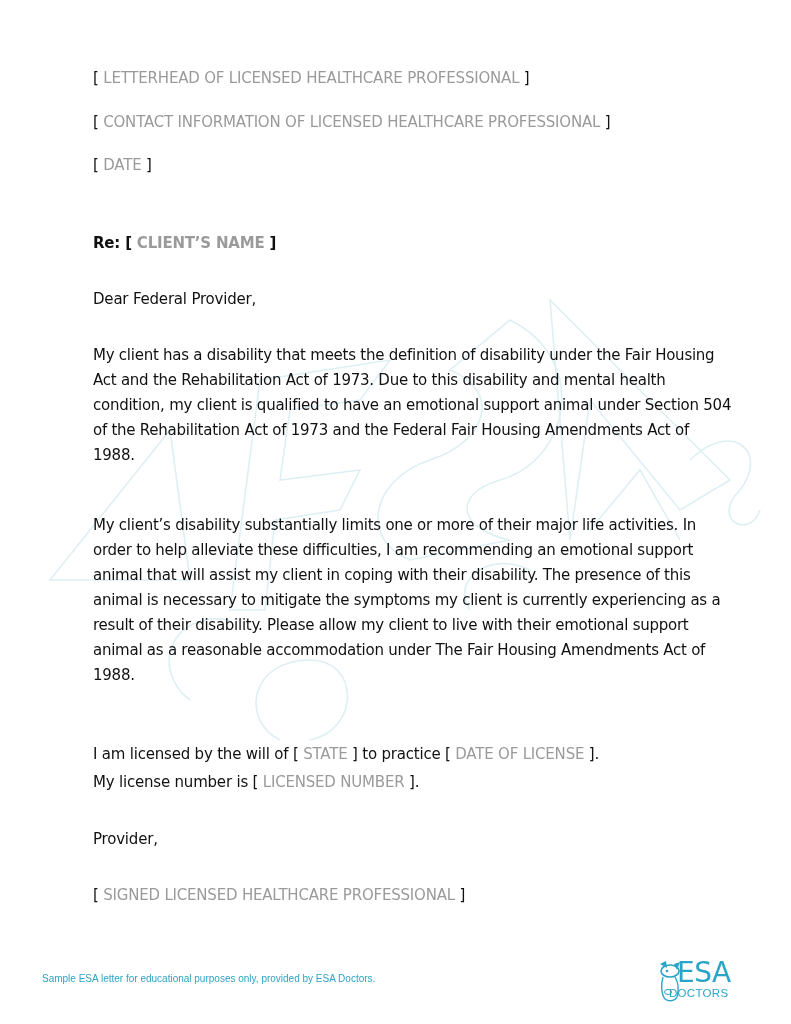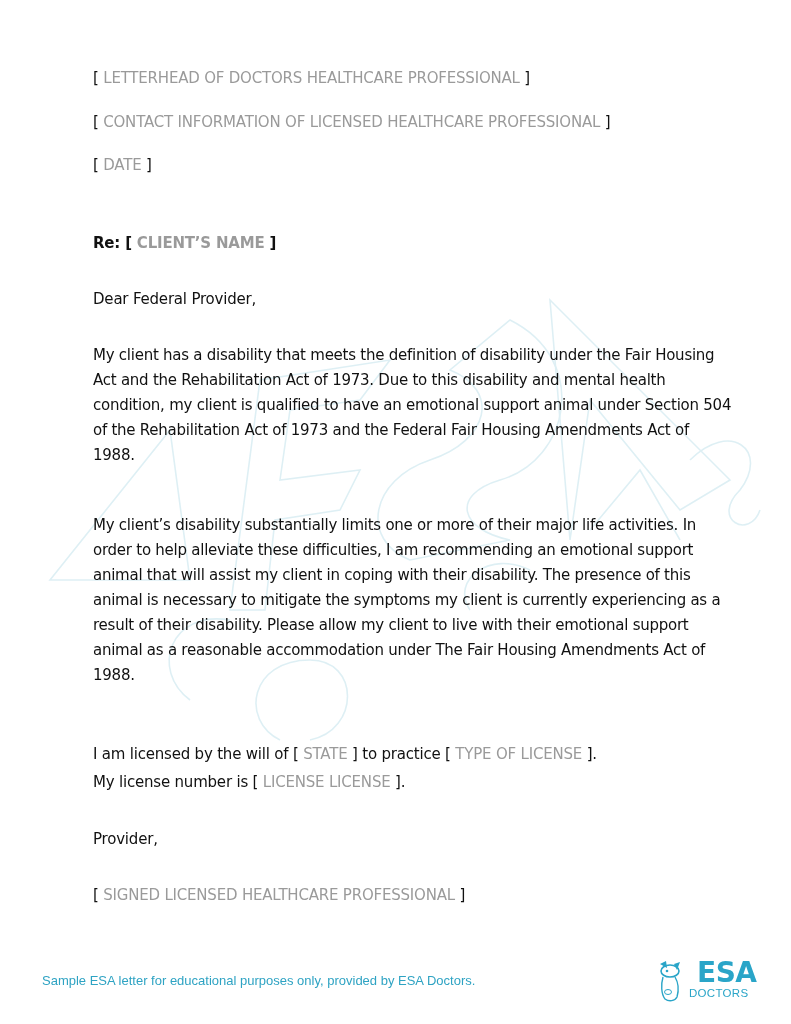--- a/index.html
+++ b/index.html
@@ -2,65 +2,65 @@
 <html><head>
 <meta charset="utf-8">
 <style>
   html, body { margin: 0; padding: 0; background: #ffffff; }
   body { width: 791px; height: 1024px; position: relative; overflow: hidden; font-family: "DejaVu Sans", sans-serif; color: #111111; }
   .watermark { position: absolute; left: 30px; top: 280px; width: 740px; height: 480px; pointer-events: none; }
   .letter { position: absolute; left: 93px; top: 0; width: 640px; }
   .line { position: absolute; left: 0; font-size: 15px; white-space: nowrap; letter-spacing: -0.2px; }
   .ph { color: #9a9a9a; }
   .para { position: absolute; left: 0; width: 640px; font-size: 15px; line-height: 25px; letter-spacing: -0.25px; }
-  .footer-note { position: absolute; left: 42px; top: 973px; font-family: "Liberation Sans", sans-serif; font-size: 13px; color: #2ea3c3; }
+  .footer-note { position: absolute; left: 42px; top: 973px; font-family: "Liberation Sans", sans-serif; font-size: 10px; color: #2ea3c3; }
   .logo { position: absolute; left: 657px; top: 960px; width: 100px; height: 44px; }
-  .logo-text-esa { position: absolute; left: 40px; top: -4px; font-family: "DejaVu Sans", sans-serif; font-weight: bold; font-size: 28px; color: #2aa5c8; letter-spacing: -0.5px; text-align: right; }
-  .logo-text-doc { position: absolute; left: 32px; top: 27px; font-family: "Liberation Sans", sans-serif; font-size: 11.5px; color: #2aa5c8; letter-spacing: 0.3px; }
+  .logo-text-esa { position: absolute; left: 20px; top: -4px; font-family: "DejaVu Sans", sans-serif; font-weight: normal; font-size: 28px; color: #2aa5c8; letter-spacing: -0.5px; text-align: right; }
+  .logo-text-doc { position: absolute; left: 12px; top: 27px; font-family: "Liberation Sans", sans-serif; font-size: 11.5px; color: #2aa5c8; letter-spacing: 0.3px; }
 </style>
 </head>
 <body>
 
 <svg class="watermark" viewBox="0 0 740 480">
   <g fill="none" stroke="#d6ecf2" stroke-width="1.6" opacity="0.8">
     <path d="M20 300 L140 150 L160 300 Z"></path>
     <path d="M200 330 L230 100 L360 80 L330 120 L260 130 L250 200 L330 190 L310 230 L245 240 L235 330 Z"></path>
     <path d="M380 280 C330 260 340 200 400 180 C460 160 470 110 420 90 L480 40 C560 80 540 180 470 200 C420 215 430 250 480 260 Z"></path>
     <path d="M520 20 L700 200 L650 230 L560 120 L540 260 Z"></path>
     <path d="M160 420 C120 390 140 330 200 340"></path>
     <path d="M250 460 C210 440 220 380 280 380 C330 380 330 450 280 460"></path>
     <path d="M440 330 C420 300 460 270 500 290"></path>
     <path d="M560 250 L610 190 L650 260"></path>
     <path d="M660 180 C700 140 740 170 710 210 C680 240 720 260 730 230"></path>
   </g>
 </svg>
 
 <div class="letter">
   <div class="line" style="top:69px;">
-    <span>[ </span><span class="ph">LETTERHEAD OF DOCTORS HEALTHCARE PROFESSIONAL</span><span> ]</span>
+    <span>[ </span><span class="ph">LETTERHEAD OF LICENSED HEALTHCARE PROFESSIONAL</span><span> ]</span>
   </div>
   <div class="line" style="top:113px;">
     <span>[ </span><span class="ph">CONTACT INFORMATION OF LICENSED HEALTHCARE PROFESSIONAL</span><span> ]</span>
   </div>
   <div class="line" style="top:156px;text-align:right;">
     <span>[ </span><span class="ph">DATE</span><span> ]</span>
   </div>
   <div class="line" style="top:234px;font-weight:bold;">
     <span>Re: [ </span><span class="ph">CLIENT’S NAME</span><span> ]</span>
   </div>
   <div class="line" style="top:290px;">Dear Federal Provider,</div>
 
   <div class="para" style="top:343px;">My client has a disability that meets the definition of disability under the Fair Housing Act and the Rehabilitation Act of 1973. Due to this disability and mental health condition, my client is qualified to have an emotional support animal under Section 504 of the Rehabilitation Act of 1973 and the Federal Fair Housing Amendments Act of 1988.</div>
   <div class="para" style="top:513px;">My client’s disability substantially limits one or more of their major life activities. In order to help alleviate these difficulties, I am recommending an emotional support animal that will assist my client in coping with their disability. The presence of this animal is necessary to mitigate the symptoms my client is currently experiencing as a result of their disability. Please allow my client to live with their emotional support animal as a reasonable accommodation under The Fair Housing Amendments Act of 1988.</div>
 
   <div class="line" style="top:745px;">
-    <span>I am licensed by the will of [ </span><span class="ph">STATE</span><span> ] to practice [ </span><span class="ph">TYPE OF LICENSE</span><span> ].</span>
+    <span>I am licensed by the will of [ </span><span class="ph">STATE</span><span> ] to practice [ </span><span class="ph">DATE OF LICENSE</span><span> ].</span>
   </div>
   <div class="line" style="top:773px;">
-    <span>My license number is [ </span><span class="ph">LICENSE LICENSE</span><span> ].</span>
+    <span>My license number is [ </span><span class="ph">LICENSED NUMBER</span><span> ].</span>
   </div>
 
   <div class="line" style="top:830px;">Provider,</div>
   <div class="line" style="top:886px;">
     <span>[ </span><span class="ph">SIGNED LICENSED HEALTHCARE PROFESSIONAL</span><span> ]</span>
   </div>
 </div>
 
 <div class="footer-note">Sample ESA letter for educational purposes only, provided by ESA Doctors.</div>
 

